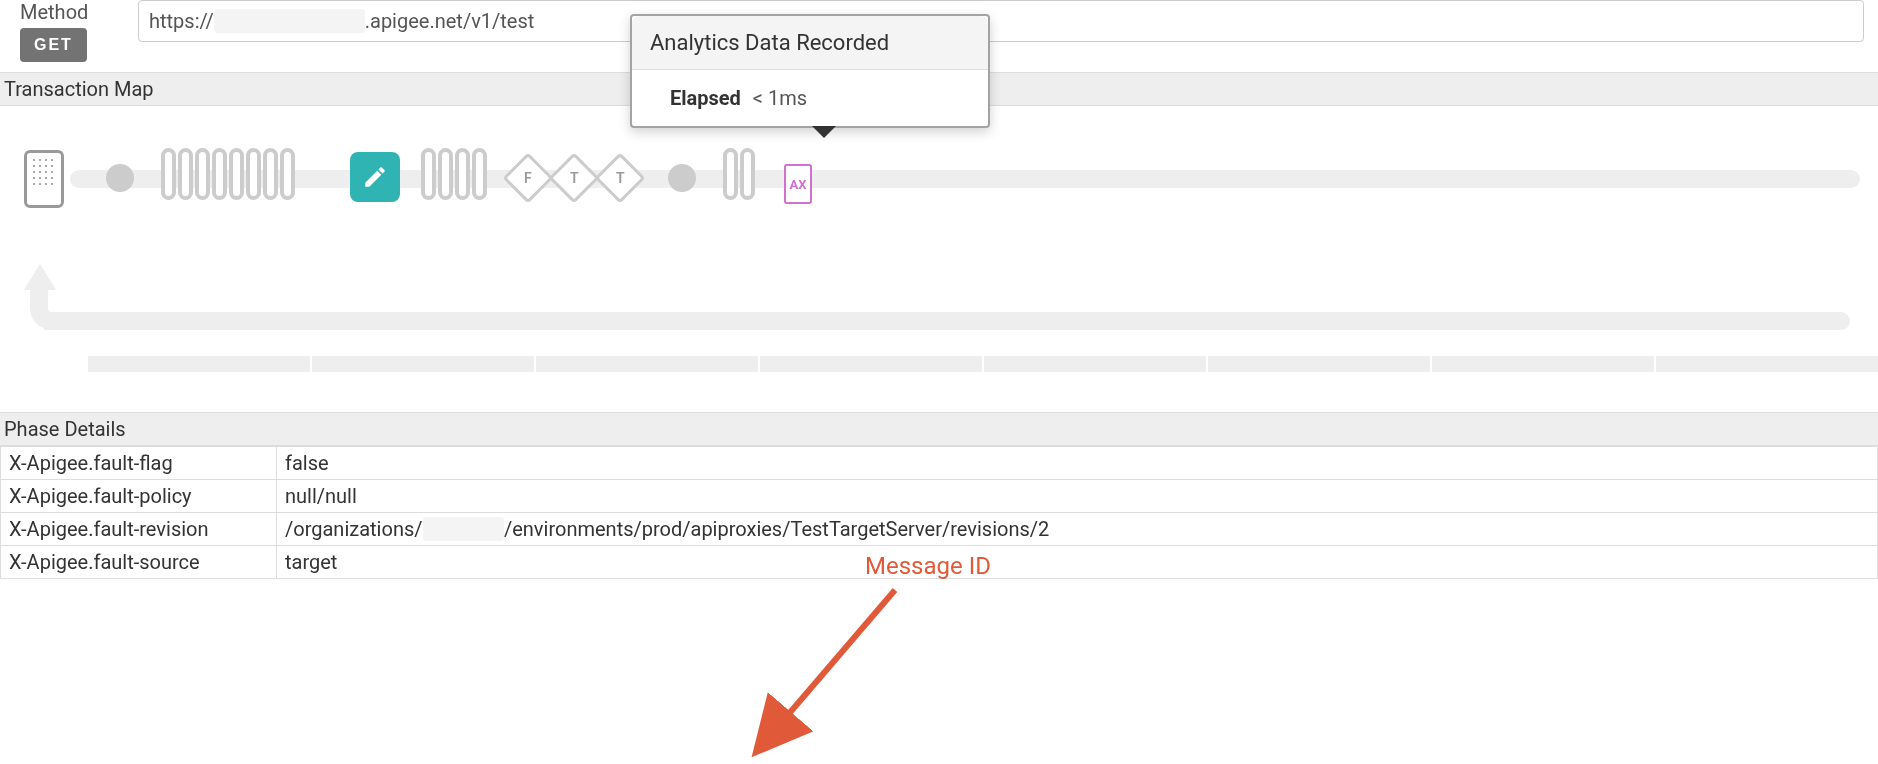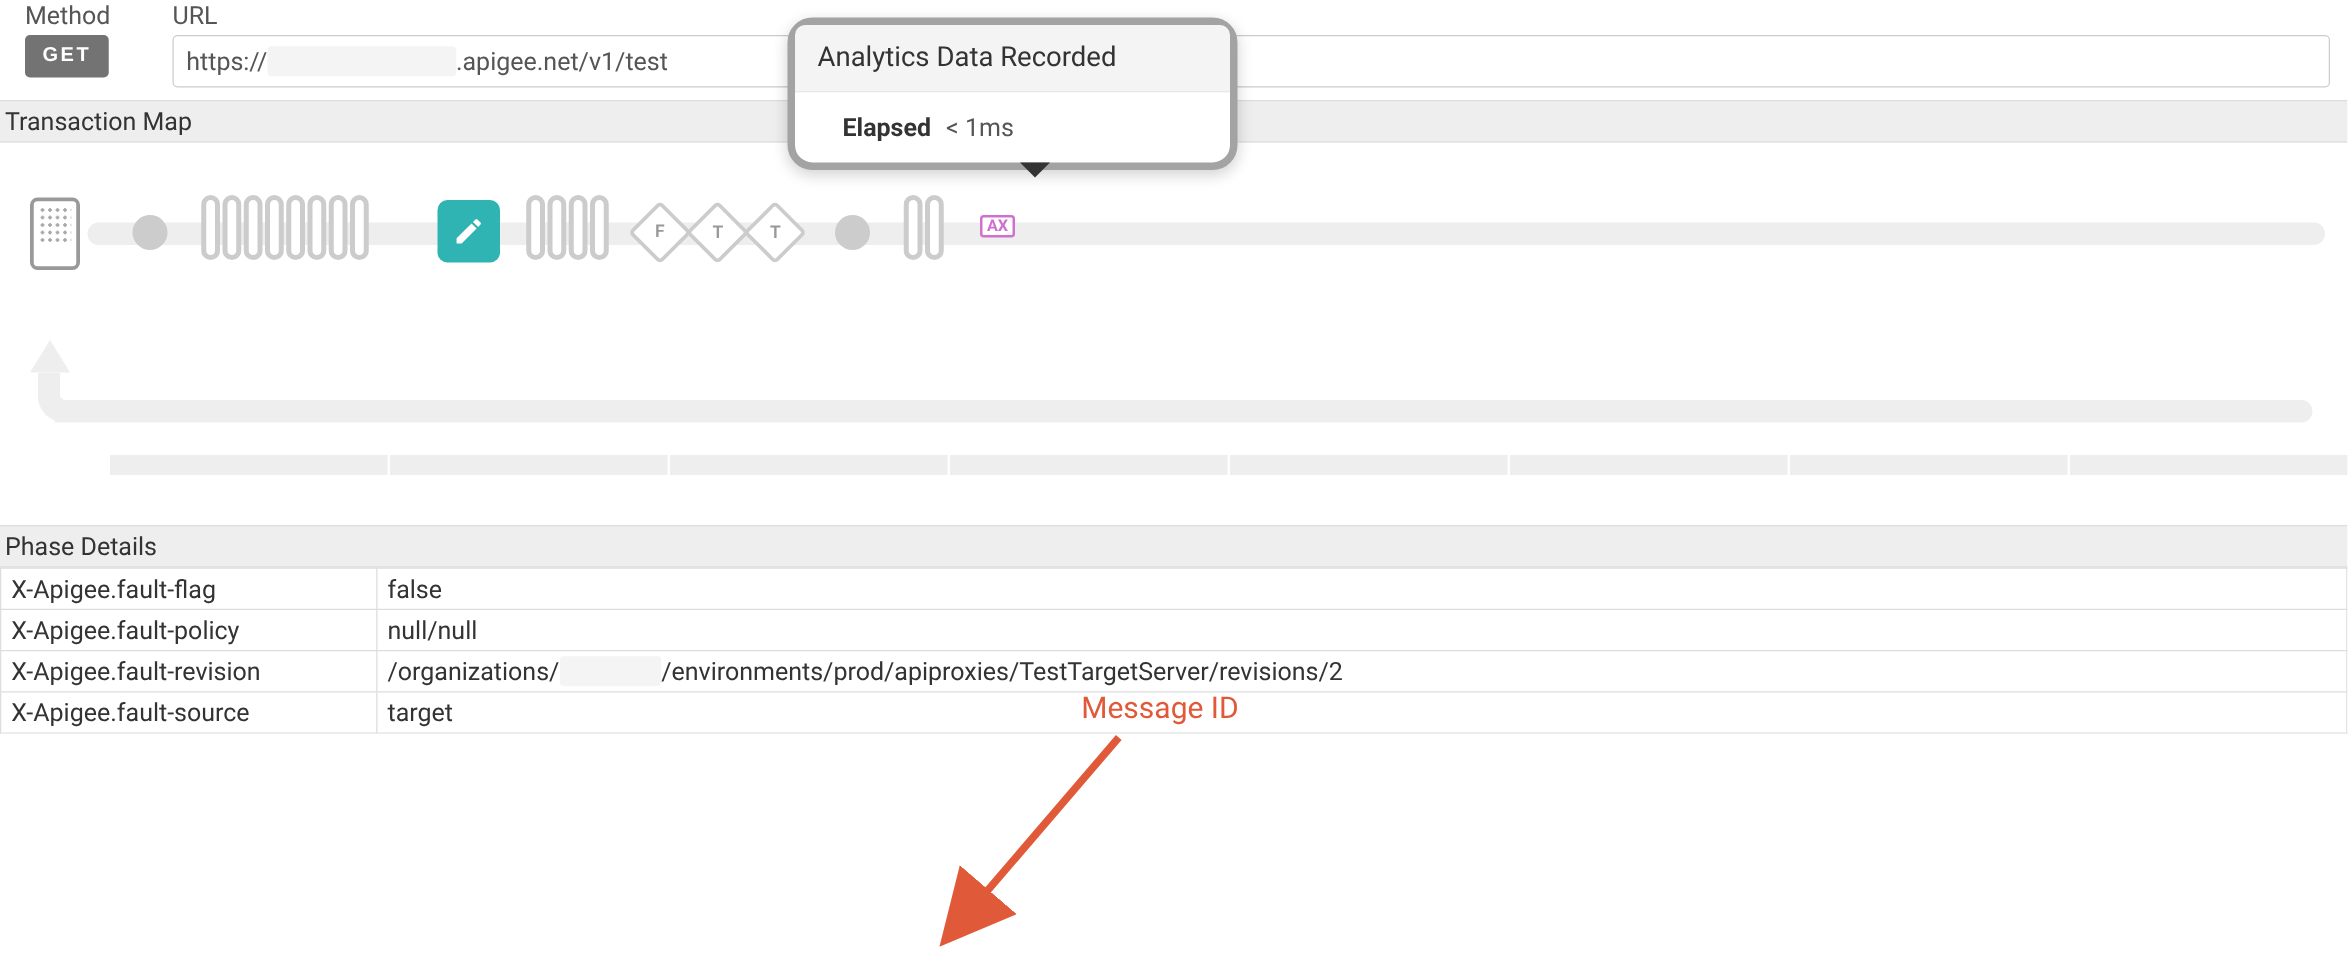--- a/index.html
+++ b/index.html
@@ -158,40 +158,40 @@
     border-radius: 4px;
     top: 54px;
   }
   .diamond span {
     transform: rotate(-45deg);
     font-size: 14px;
     color: #999;
     font-weight: 600;
   }
   .ax-node {
-    width: 28px; height: 18px;
+    width: 28px; height: 40px;
     border: 2px solid #d070d0;
     border-radius: 3px;
     background: #fff;
     display:flex; align-items:center; justify-content:center;
     font-size: 13px;
     color: #d070d0;
     font-weight: 700;
     top: 58px;
   }
 
   
   .popover {
     position: absolute;
     top: 14px;
     left: 630px;
     width: 360px;
     background: #fff;
-    border: 6px solid #a3a3a3;
-    border-radius: 20px;
+    border: 2px solid #a3a3a3;
+    border-radius: 4px;
     box-shadow: 0 4px 12px rgba(0,0,0,.18);
     z-index: 5;
   }
   .popover-header {
     background: #f4f4f4;
     border-radius: 8px 8px 0 0;
     border-bottom: 1px solid #ddd;
     padding: 14px 18px;
     font-size: 22px;
     color: #333;
@@ -231,21 +231,21 @@
     width: 100%;
     border-collapse: collapse;
     font-size: 20px;
   }
   .phase-table td {
     border: 1px solid #ddd;
     padding: 4px 8px;
     color: #333;
   }
   .phase-table td:first-child {
-    width: 301px;
+    width: 276px;
   }
   .highlight-row td {
     outline: 3px solid #e05a3a;
     outline-offset: -2px;
   }
   .redacted {
     display:inline-block;
     background:#f4f4f4;
     color:#f4f4f4;
     border-radius:3px;
@@ -277,21 +277,20 @@
 </style>
 </head>
 <body>
 
 <div class="request-row">
   <div class="col-method">
     <div class="field-label">Method</div>
     <button class="method-btn">GET</button>
   </div>
   <div class="col-url">
-    <div class="field-label">URL</div>
     <div class="url-input">
       <span>https://</span><span class="redacted">xxxxxxxxxxxxxx</span><span>.apigee.net/v1/test</span>
     </div>
   </div>
 </div>
 
 <div class="section-header">Transaction Map</div>
 
 <div class="tx-map">
   <div class="track"></div>

